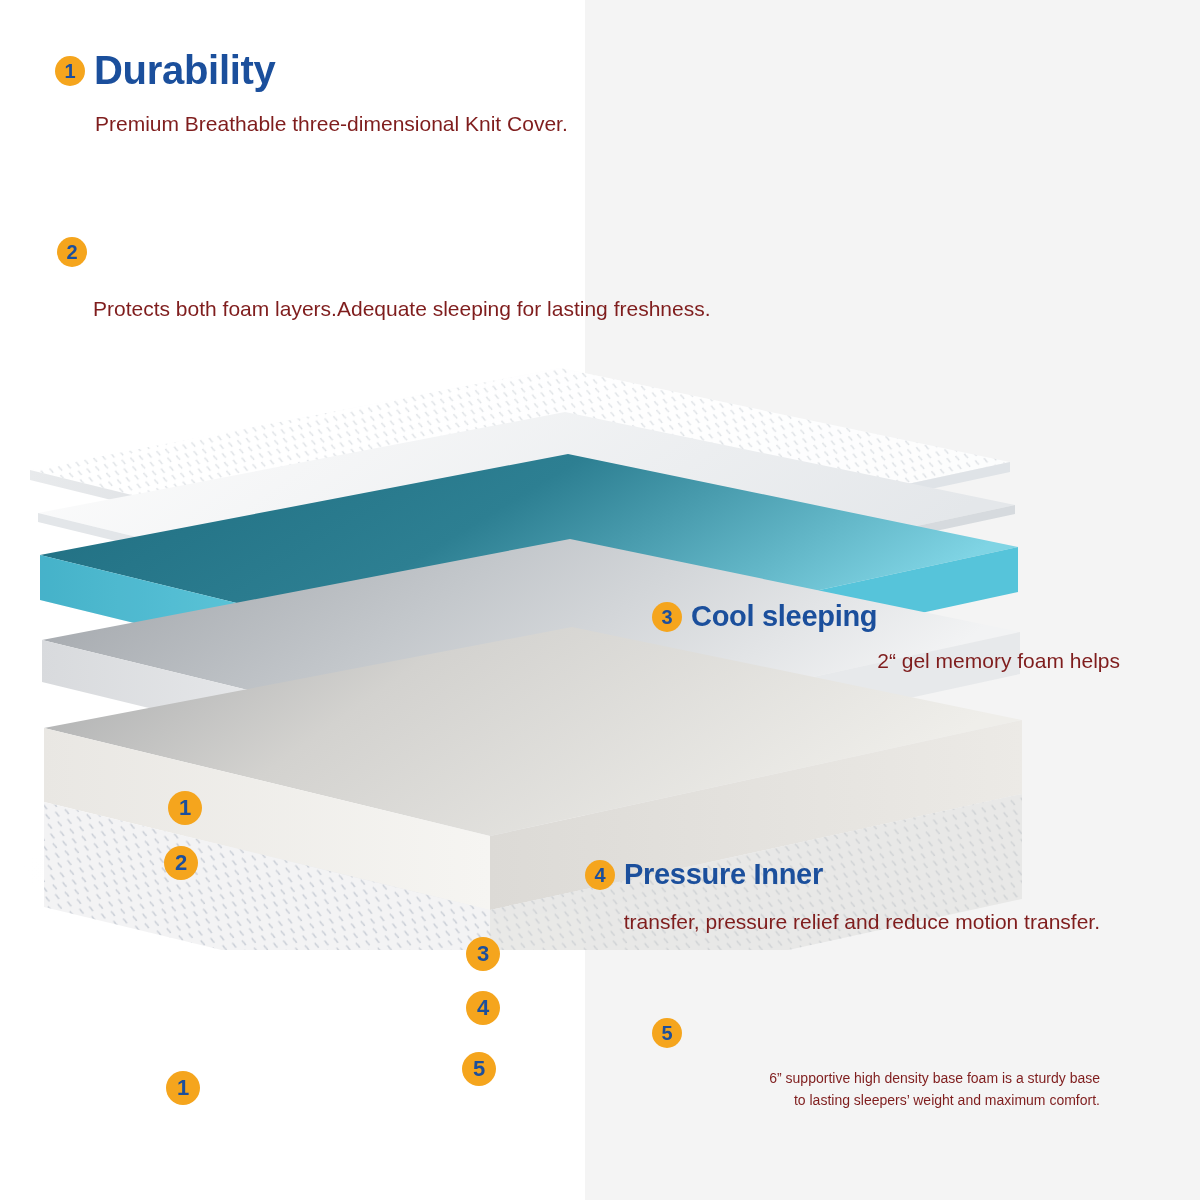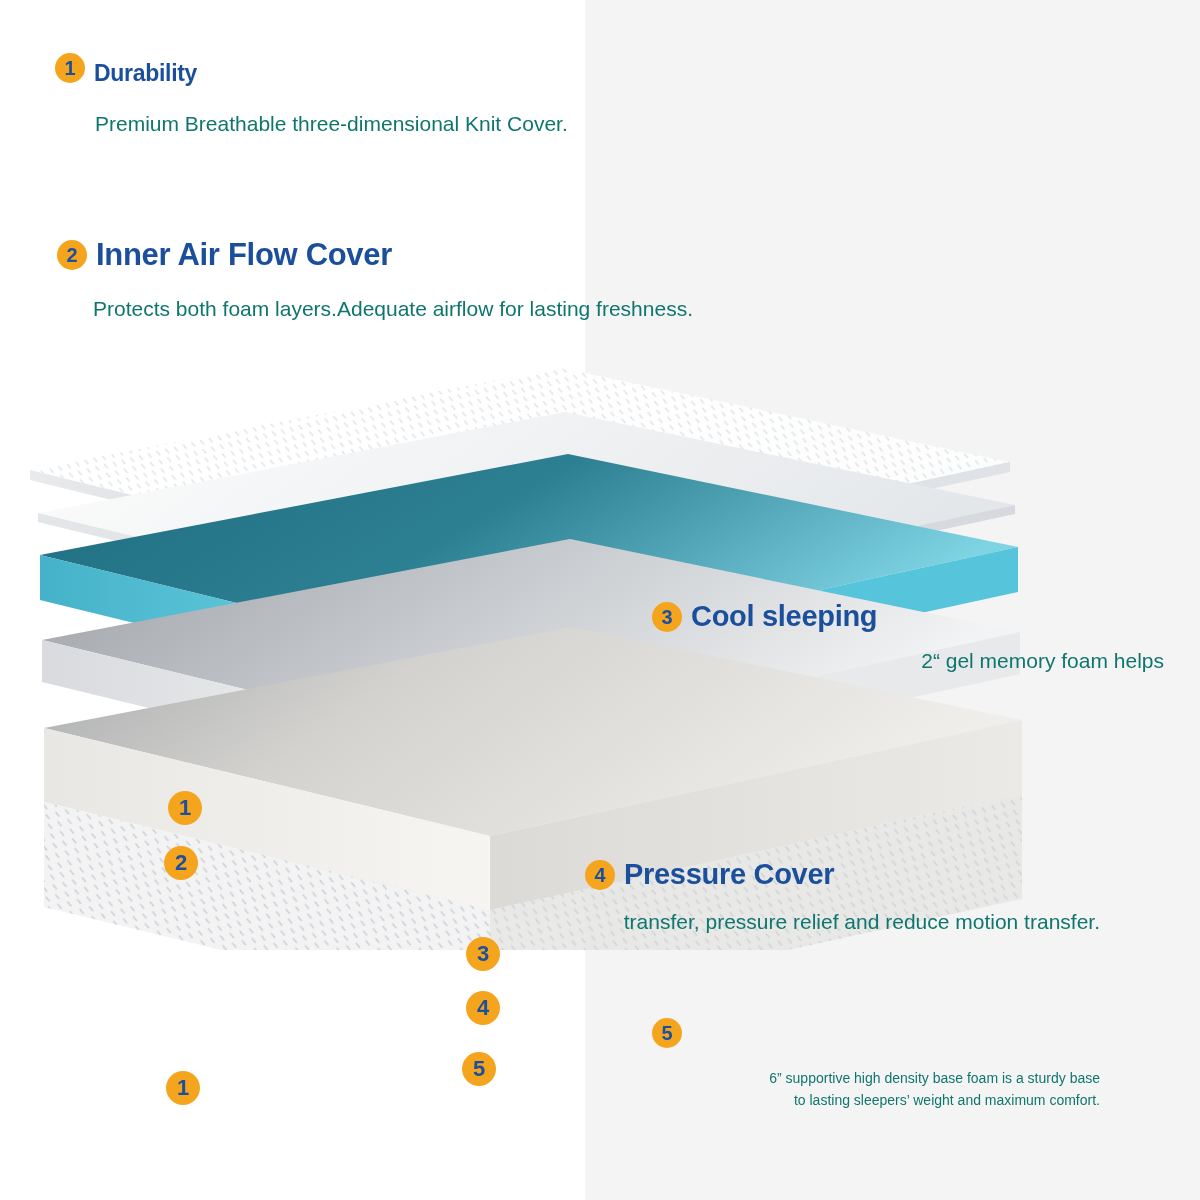--- a/index.html
+++ b/index.html
@@ -34,37 +34,37 @@
     border-radius:50%;
     background:#f5a51d;
     color:#1c4f9c;
     font-weight:bold;
     display:flex; align-items:center; justify-content:center;
     line-height:1;
   }
   .badge.b-head { width:30px; height:30px; font-size:20px; }
 
   .body-text {
-    color:#0f766e;
+    color:#7f1d1d;
     line-height:1.55;
     white-space:nowrap;
   }
 
   
   #sec1 { left:55px; top:48px; }
-  #sec1 .htext { font-size:23px;margin-top:12px; }
+  #sec1 .htext { font-size:40px; }
   #sec1-body { left:95px; top:108px; font-size:21px; }
 
   #sec2 { left:57px; top:237px; }
   #sec2 .htext { font-size:31px; }
   #sec2-body { left:93px; top:293px; font-size:21px; }
 
   #sec3 { left:652px; top:600px; }
   #sec3 .htext { font-size:29px; }
-  #sec3-body { left:1120px; top:645px; font-size:21px; text-align:right; transform:translateX(-100%);margin-left:44px; }
+  #sec3-body { left:1120px; top:645px; font-size:21px; text-align:right; transform:translateX(-100%); }
 
   #sec4 { left:585px; top:858px; }
   #sec4 .htext { font-size:29px; }
   #sec4-body { left:1100px; top:906px; font-size:21px; text-align:right; transform:translateX(-100%); }
 
   #sec5 { left:652px; top:1018px; }
   #sec5 .htext { font-size:29px; }
   #sec5-body { left:1100px; top:1068px; font-size:14px; text-align:right; transform:translateX(-100%); }
 
   
@@ -218,35 +218,34 @@
 </div>
 
 <div class="block headline" id="sec1">
   <span class="badge b-head">1</span>
   <span class="htext">Durability</span>
 </div>
 <div class="block body-text" id="sec1-body">Premium Breathable three-dimensional Knit Cover.</div>
 
 <div class="block headline" id="sec2">
   <span class="badge b-head">2</span>
-  <span class="htext">Inner Air Flow Cover</span>
-</div>
-<div class="block body-text" id="sec2-body">Protects both foam layers.Adequate airflow for lasting freshness.</div>
+</div>
+<div class="block body-text" id="sec2-body">Protects both foam layers.Adequate sleeping for lasting freshness.</div>
 
 <div class="block headline" id="sec3">
   <span class="badge b-head">3</span>
   <span class="htext">Cool sleeping</span>
 </div>
 <div class="block body-text" id="sec3-body">
   <div>2“ gel memory foam helps</div>
 </div>
 
 <div class="block headline" id="sec4">
   <span class="badge b-head">4</span>
-  <span class="htext">Pressure Cover</span>
+  <span class="htext">Pressure Inner</span>
 </div>
 <div class="block body-text" id="sec4-body">
   <div>transfer, pressure relief and reduce motion transfer.</div>
 </div>
 
 <div class="block headline" id="sec5">
   <span class="badge b-head">5</span>
 </div>
 <div class="block body-text" id="sec5-body">
   <div>6” supportive high density base foam is a sturdy base</div>

